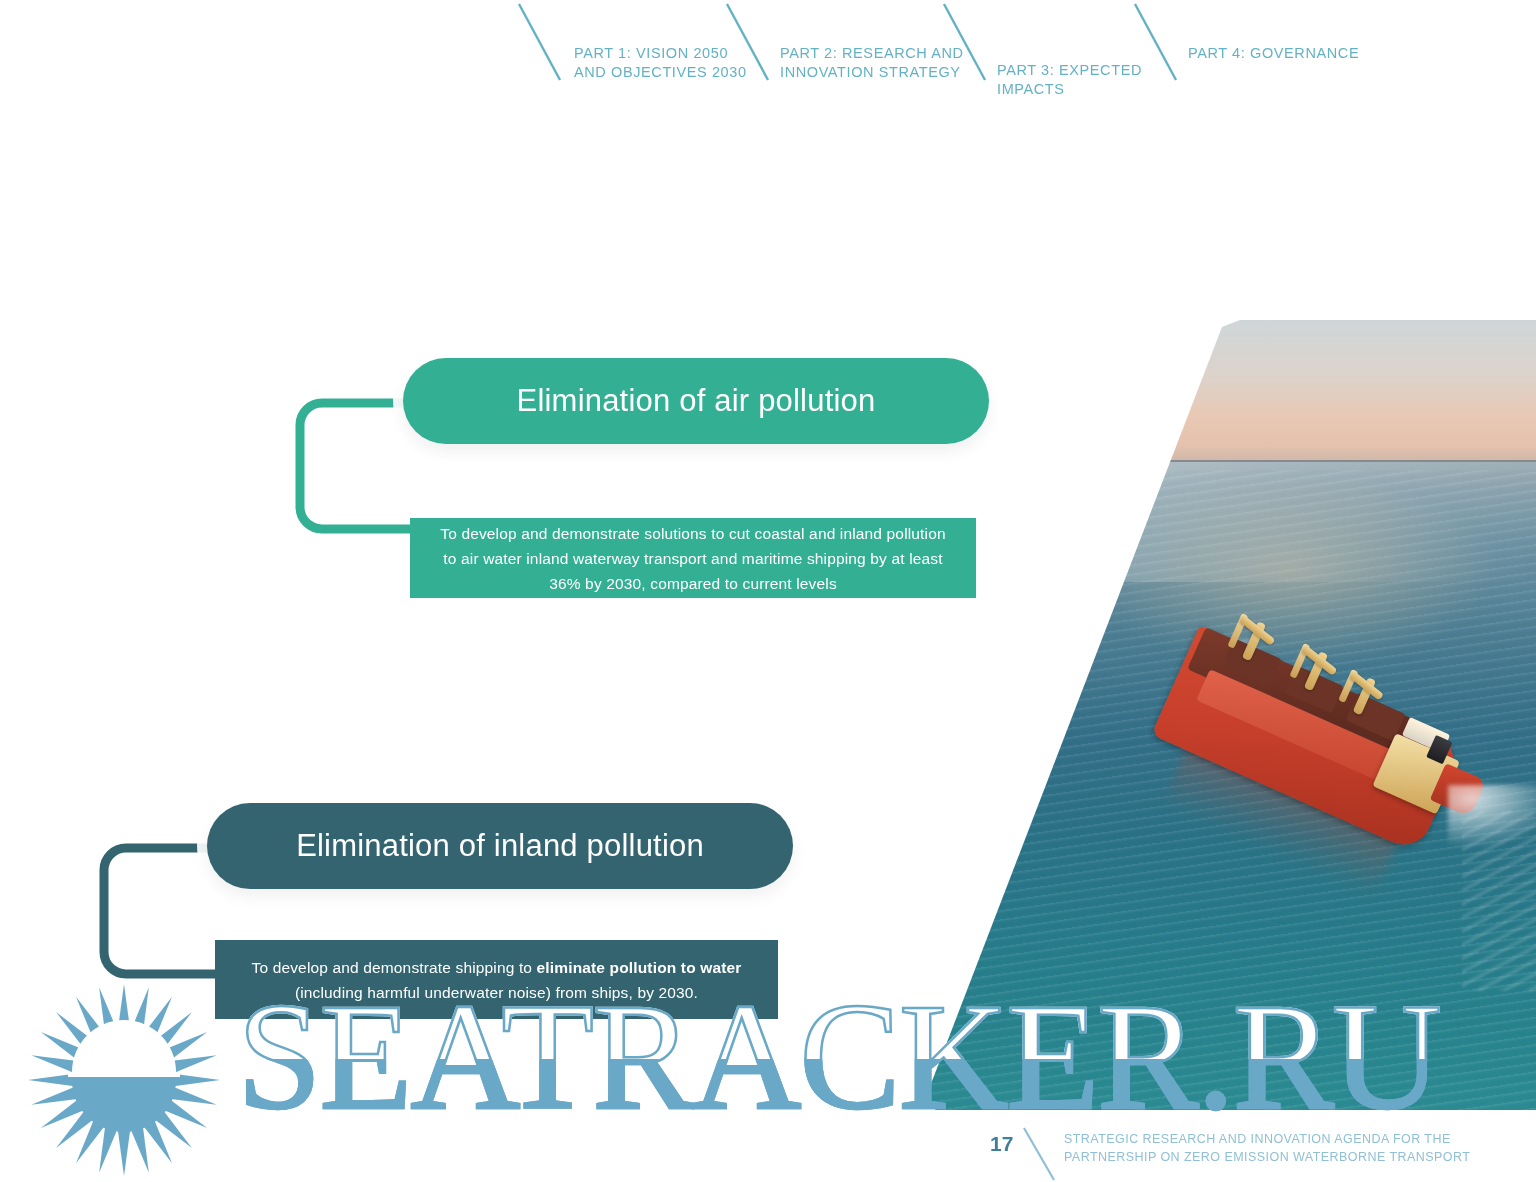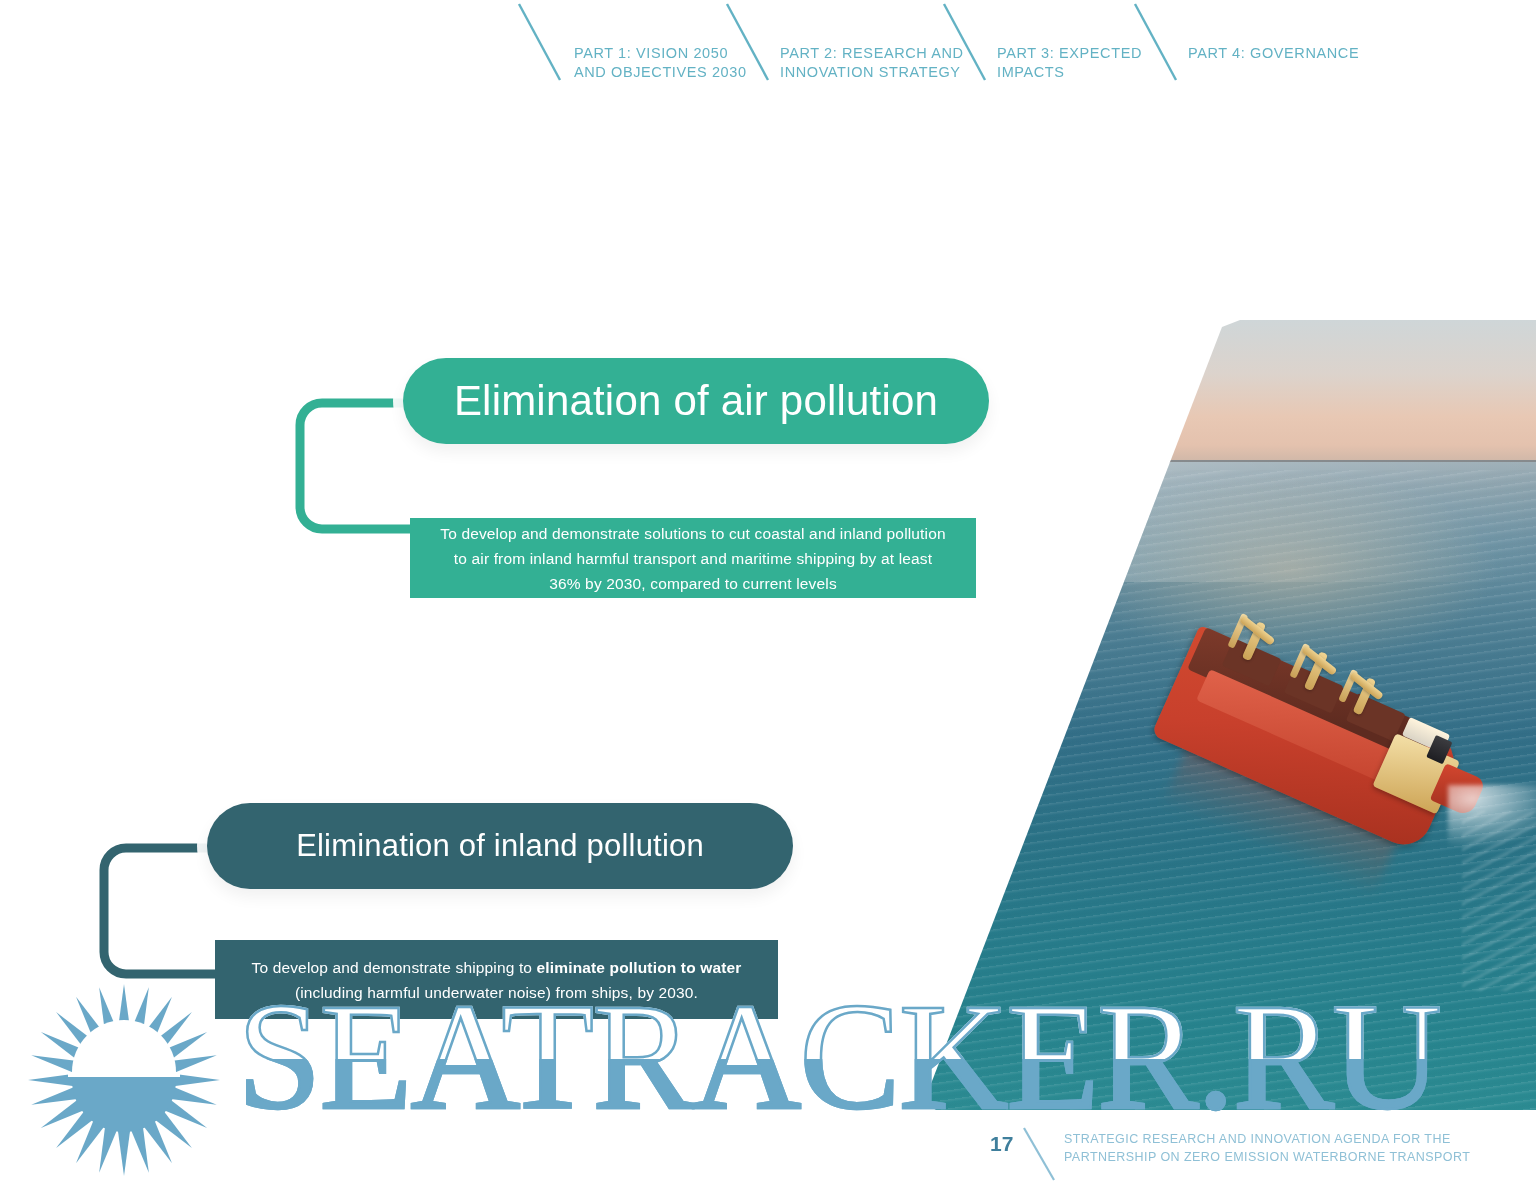--- a/index.html
+++ b/index.html
@@ -119,21 +119,21 @@
     opacity:.7;filter:blur(1px);
   }
 
   
   .pill{
     position:absolute;border-radius:46px;
     box-shadow:0 8px 16px rgba(0,0,0,.06), 0 0 0 10px rgba(255,255,255,.92);
     display:flex;align-items:center;justify-content:center;
     color:#ffffff;font-weight:400;letter-spacing:.2px;
   }
-  .pill-green{left:403px;top:358px;width:586px;height:86px;background:#33b094;font-size:42px;}
+  .pill-green{left:403px;top:358px;width:586px;height:86px;background:#33b094;font-size:31px;}
   .pill-teal{left:207px;top:803px;width:586px;height:86px;background:#33646f;font-size:31px;}
   .pill span{display:block;}
 
   .desc{
     position:absolute;color:#ffffff;text-align:center;
     font-size:15.5px;line-height:25px;letter-spacing:.15px;
     display:flex;align-items:center;justify-content:center;
     padding:14px 26px;box-sizing:border-box;
   }
   .desc-green{left:410px;top:494px;width:566px;height:80px;background:#33b094;margin-top:24px;}
@@ -191,21 +191,21 @@
         </svg>
     </div>
     <div class="nav-item" style="left:780px;">PART 2: RESEARCH AND
 INNOVATION STRATEGY</div>
 
     <div class="nav-slash" style="left:940px;">
       <svg width="70" height="90" viewBox="0 0 70 90">
           <line x1="4" y1="4" x2="45" y2="80" stroke="#63b2c4" stroke-width="2.4"></line>
         </svg>
     </div>
-    <div class="nav-item" style="left:997px;">PART 3: EXPECTED
+    <div class="nav-item" style="left:997px;margin-top:17px;">PART 3: EXPECTED
 IMPACTS</div>
 
     <div class="nav-slash" style="left:1131px;">
       <svg width="70" height="90" viewBox="0 0 70 90">
           <line x1="4" y1="4" x2="45" y2="80" stroke="#63b2c4" stroke-width="2.4"></line>
         </svg>
     </div>
     <div class="nav-item" style="left:1188px;">PART 4: GOVERNANCE</div>
   </div>
 
@@ -256,21 +256,21 @@
     <svg width="130" height="140" viewBox="0 0 130 140">
       <path d="M128 7 H30 A22 22 0 0 0 8 29 V111 A22 22 0 0 0 30 133 H128" fill="none" stroke="#33b094" stroke-width="9" stroke-linecap="round"></path>
     </svg>
   </div>
 
   <div class="pill pill-green">
     <span>Elimination of air pollution</span>
   </div>
 
   <div class="desc desc-green">
-    <span><span>To develop and demonstrate solutions to cut coastal and inland pollution</span><br><span>to air from inland harmful transport and maritime shipping by at least</span><br><span>36% by 2030, compared to current levels</span></span>
+    <span><span>To develop and demonstrate solutions to cut coastal and inland pollution</span><br><span>to air water inland waterway transport and maritime shipping by at least</span><br><span>36% by 2030, compared to current levels</span></span>
   </div>
 
   <div class="connector" style="left:96px;top:841px;">
     <svg width="130" height="140" viewBox="0 0 130 140">
       <path d="M128 7 H30 A22 22 0 0 0 8 29 V111 A22 22 0 0 0 30 133 H128" fill="none" stroke="#33646f" stroke-width="9" stroke-linecap="round"></path>
     </svg>
   </div>
 
   <div class="pill pill-teal">
     <span>Elimination of inland pollution</span>

